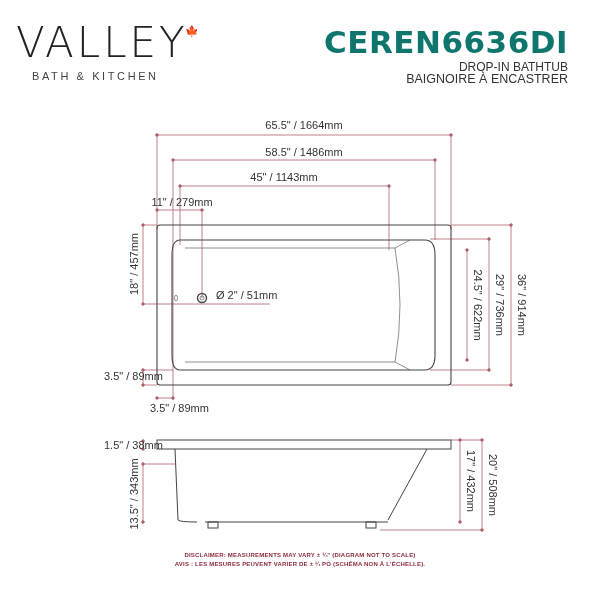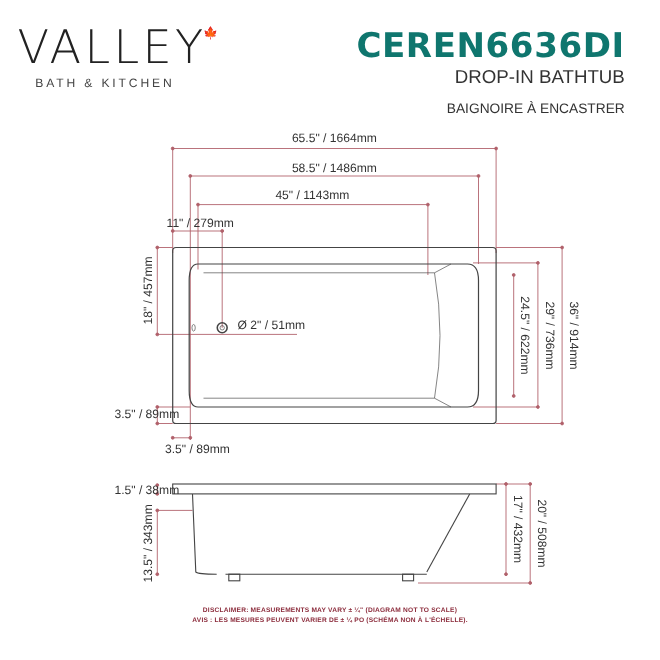--- a/index.html
+++ b/index.html
@@ -2,22 +2,22 @@
 <html><head>
 <meta charset="utf-8">
 <style>
   html,body{margin:0;padding:0;background:#fff;}
   body{width:600px;height:600px;position:relative;overflow:hidden;font-family:"Liberation Sans",sans-serif;color:#222;}
   .abs{position:absolute;}
   .brand{left:16px;top:22px;font-family:"DejaVu Sans",sans-serif;font-weight:200;font-size:42px;letter-spacing:3px;color:#222;line-height:42px;}
   .leaf{left:185px;top:26px;width:10px;height:10px;color:#c8102e;font-size:11px;line-height:10px;}
   .sub{left:32px;top:70px;font-size:11px;letter-spacing:2.6px;color:#444;}
   .model{right:32px;top:24px;font-family:"DejaVu Sans",sans-serif;font-weight:bold;font-size:31px;color:#0f766e;letter-spacing:0.5px;line-height:36px;}
-  .type1{right:32px;top:60px;font-size:17px;color:#333;}
-  .type2{right:32px;top:92px;font-size:12.5px;color:#333;}
+  .type1{right:32px;top:60px;font-size:12px;color:#333;}
+  .type2{right:32px;top:72px;font-size:12.5px;color:#333;}
   svg{position:absolute;left:0;top:0;}
   .dim{font-size:11px;fill:#333;font-family:"Liberation Sans",sans-serif;}
   .disc{left:0;width:600px;text-align:center;font-size:6px;font-weight:bold;color:#8b2a3a;letter-spacing:0.2px;}
 </style>
 </head>
 <body>
 
 <div class="abs brand">VALLEY</div>
 <div class="abs leaf">🍁</div>
 <div class="abs sub">BATH &amp; KITCHEN</div>

